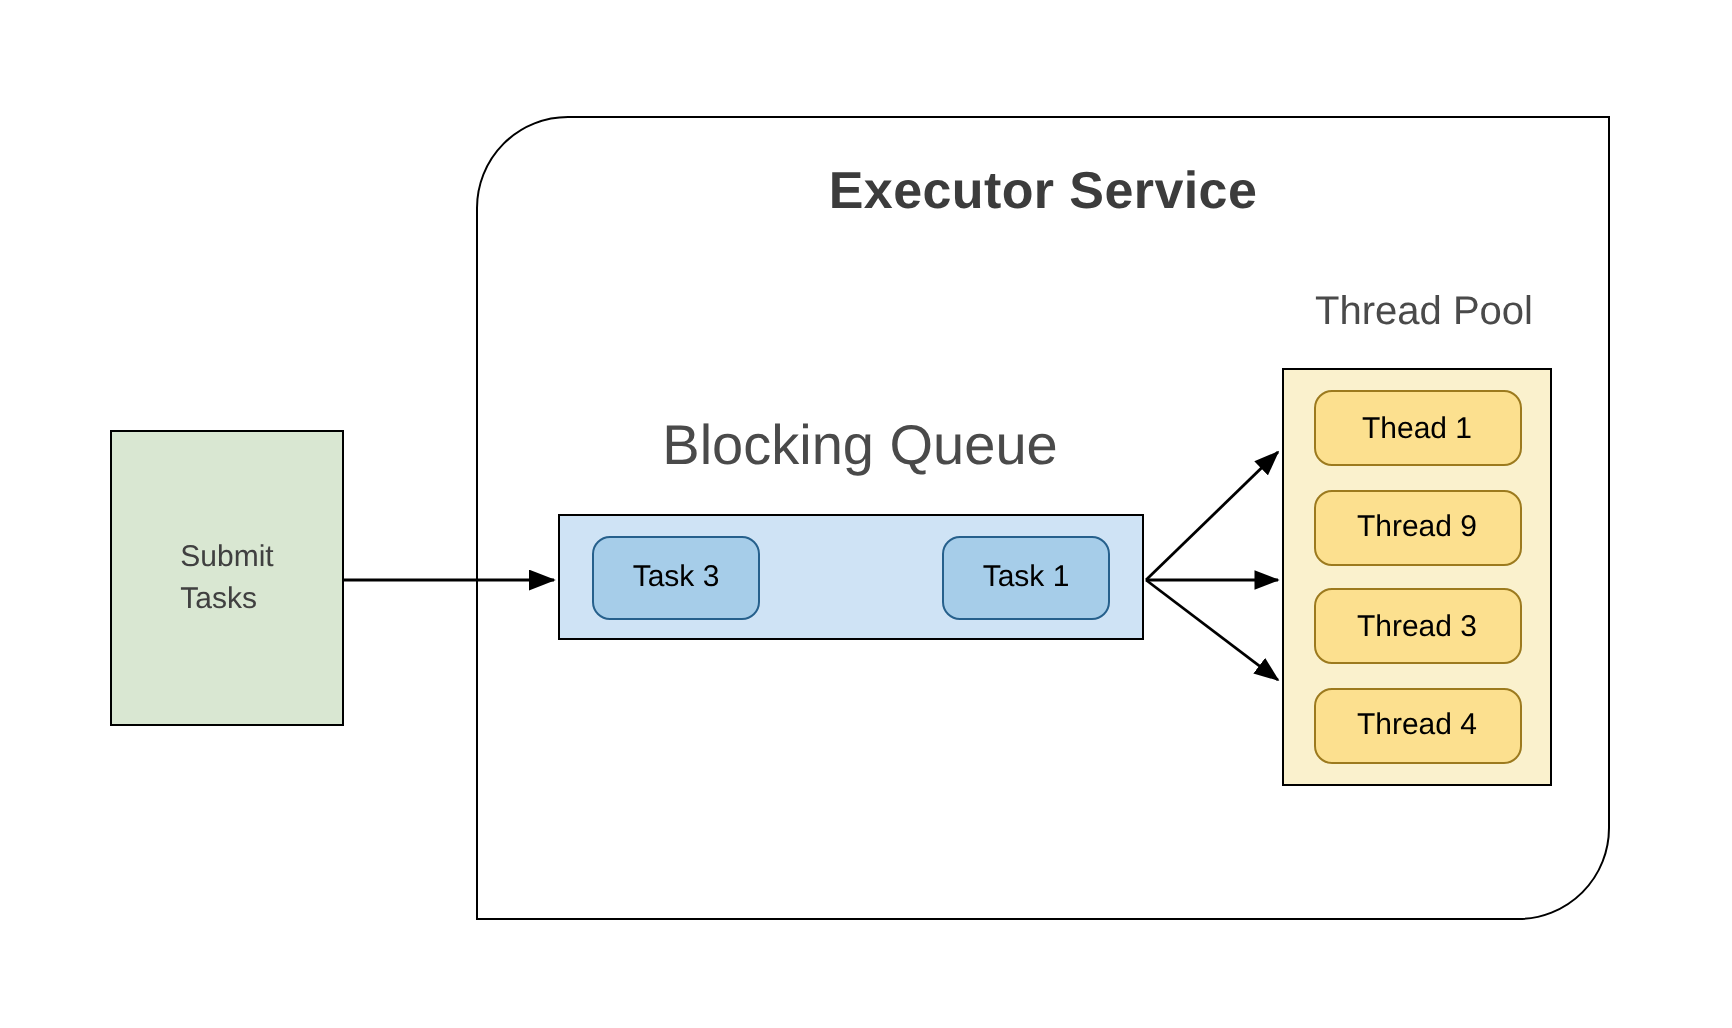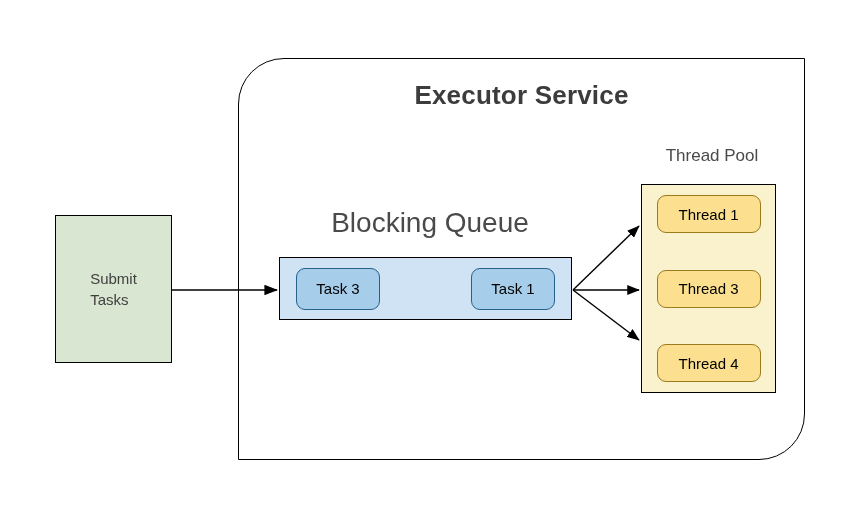--- a/index.html
+++ b/index.html
@@ -115,21 +115,21 @@
     color: #000000;
   }
 
   
   .pool-title {
     position: absolute;
     left: 612px;
     top: 143px;
     width: 200px;
     text-align: center;
-    font-size: 17px;
+    font-size: 20px;
     color: #4a4a4a;
     line-height: 26px;
   }
 
   .pool-container {
     position: absolute;
     left: 641px;
     top: 184px;
     width: 135px;
     height: 209px;
@@ -186,21 +186,24 @@
       <span>Task 3</span>
     </div>
     <div class="task-box">
       <span>Task 1</span>
     </div>
   </div>
 
   <div class="pool-title">Thread Pool</div>
   <div class="pool-container">
     <div class="thread-box">
-      <span>Thread 1</span>
+      <span>Thead 1</span>
+    </div>
+    <div class="thread-box">
+      <span>Thread 9</span>
     </div>
     <div class="thread-box">
       <span>Thread 3</span>
     </div>
     <div class="thread-box">
       <span>Thread 4</span>
     </div>
   </div>
 
   <svg class="arrow-layer" viewBox="0 0 866 514" width="866" height="514">

